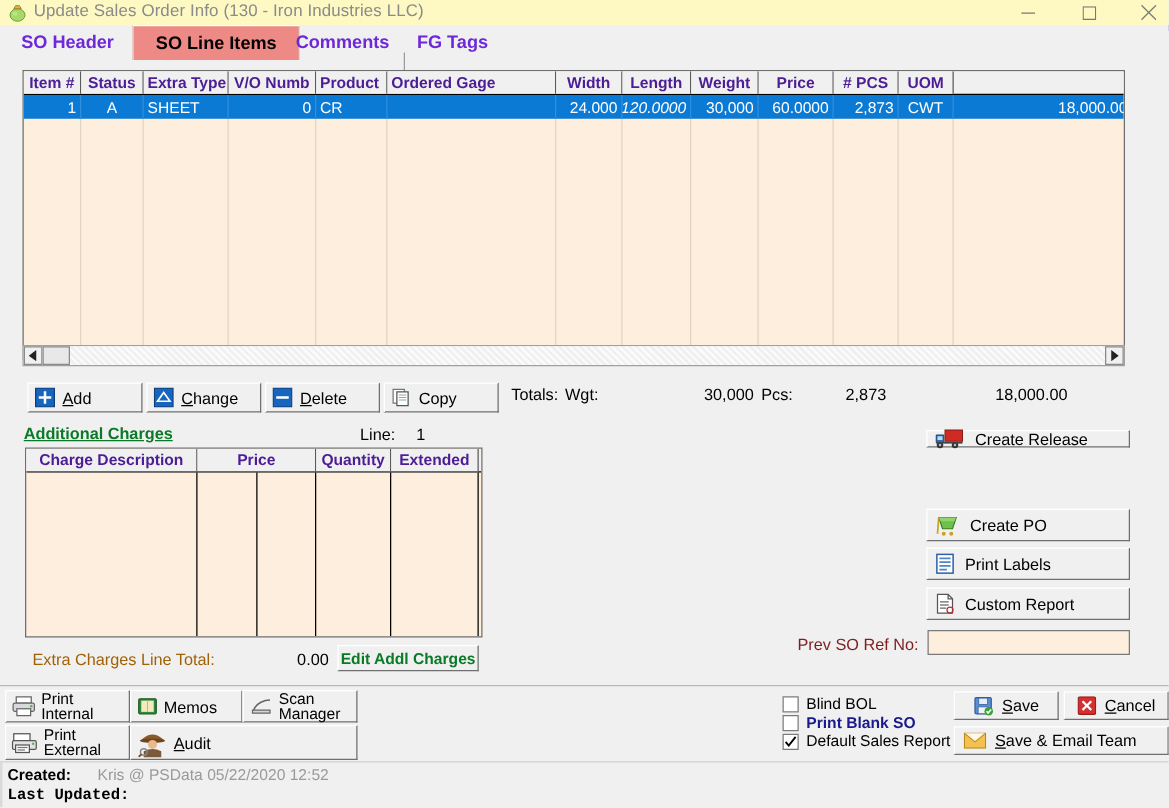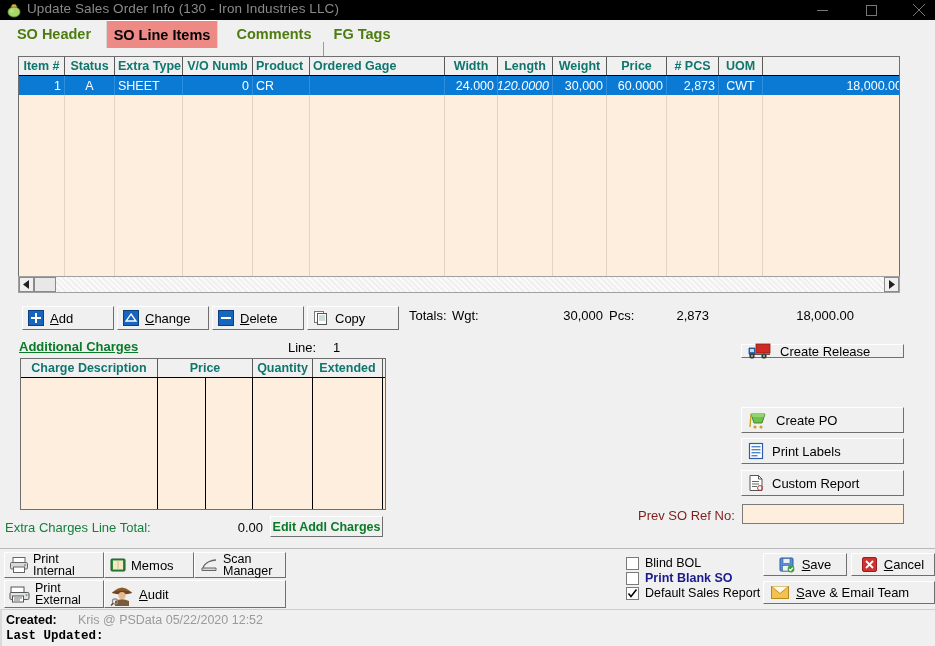--- a/index.html
+++ b/index.html
@@ -7,21 +7,21 @@
     width: 935px; height: 646px;
     overflow: hidden;
     background: #f0f0f0;
     font-family: "Liberation Sans", sans-serif;
   }
   body { position: relative; }
 
   
   #titlebar {
     position: absolute; left: 0; top: 0; width: 935px; height: 20px;
-    background: #000000;
+    background: #fef9c3;
     border-bottom: 5px solid #8b5cf6;
   }
   #app-icon {
     position: absolute; left: 6px; top: 2px; width: 16px; height: 16px;
   }
   #title-text {
     position: absolute; left: 27px; top: 1px;
     font-size: 13.5px; color: #8a8a8a; white-space: nowrap;
     letter-spacing: 0.1px;
   }
@@ -36,33 +36,33 @@
 
   
   #tabstrip {
     position: absolute; left: 0; top: 20px; width: 935px; height: 28px;
     background: #f0f0f0;
   }
   .tab {
     position: absolute; top: 0; height: 28px;
     display: flex; align-items: center; justify-content: center;
     font-size: 14.5px; font-weight: bold;
-    color: #4d7c0f;
+    color: #6d28d9;
     white-space: nowrap;
     box-sizing: border-box;
   }
   .tab.active {
     background: #ee8a85;
     color: #000000;
     border-left: 1px solid #d8d8d8;
     border-right: 1px solid #d8d8d8;
     border-top: 1px solid #ffffff;
   }
   #tab-so-header { left: 8px; width: 92px; }
-  #tab-so-line-items { left: 106px; width: 112px; }
+  #tab-so-line-items { left: 106px; width: 134px; }
   #tab-comments { left: 228px; width: 92px; }
   #tab-sep { position: absolute; left: 323px; top: 22px; width: 1px; height: 20px; background: #9a9a9a; }
   #tab-fg-tags { left: 326px; width: 72px; }
 
   
   #grid-wrap {
     position: absolute; left: 18px; top: 56px;
     width: 882px; height: 232px;
     border: 1px solid #6e6e6e;
     background: #fdeedd;
@@ -72,21 +72,21 @@
   #grid-header {
     position: absolute; left: 0; top: 0; height: 19px; width: 100%;
     background: #f0f0f0;
     border-bottom: 1px solid #000000;
     box-sizing: border-box;
     display: flex;
   }
   .hcell {
     height: 18px;
     display: flex; align-items: center;
-    font-size: 12.5px; font-weight: bold; color: #0f766e;
+    font-size: 12.5px; font-weight: bold; color: #4c1d95;
     border-right: 1px solid #5a5a5a;
     box-sizing: border-box;
     overflow: hidden; white-space: nowrap;
     background: #f0f0f0;
     padding: 0 2px;
   }
   .hcell.c { justify-content: center; }
   .hcell.l { justify-content: flex-start; padding-left: 3px; }
 
   #grid-body { position: absolute; left: 0; top: 19px; width: 100%; bottom: 0; }
@@ -173,21 +173,21 @@
   #ac-wrap {
     position: absolute; left: 20px; top: 358px; width: 366px; height: 152px;
     border: 1px solid #6e6e6e; background: #fdeedd; box-sizing: border-box; overflow: hidden;
   }
   #ac-header {
     position: absolute; left: 0; top: 0; width: 100%; height: 19px;
     background: #f0f0f0; border-bottom: 1px solid #000; box-sizing: border-box; display: flex;
   }
   #ac-body { position: absolute; left: 0; top: 19px; width: 100%; bottom: 0; display: flex; }
 
-  #extra-label { position: absolute; left: 5px; top: 520px; font-size: 13px; color: #15803d; }
+  #extra-label { position: absolute; left: 26px; top: 520px; font-size: 13px; color: #a16207; }
   #extra-value { position: absolute; left: 200px; top: 520px; width: 63px; text-align: right; font-size: 13px; color: #000; }
   #btn-edit-addl {
     left: 270px; top: 516px; width: 113px; height: 21px;
     justify-content: center;
     font-size: 12.5px; font-weight: bold; color: #0a7a28;
   }
 
   
   #btn-create-release { left: 741px; top: 344px; width: 163px; height: 14px; }
   #btn-create-po      { left: 741px; top: 407px; width: 163px; height: 26px; }

